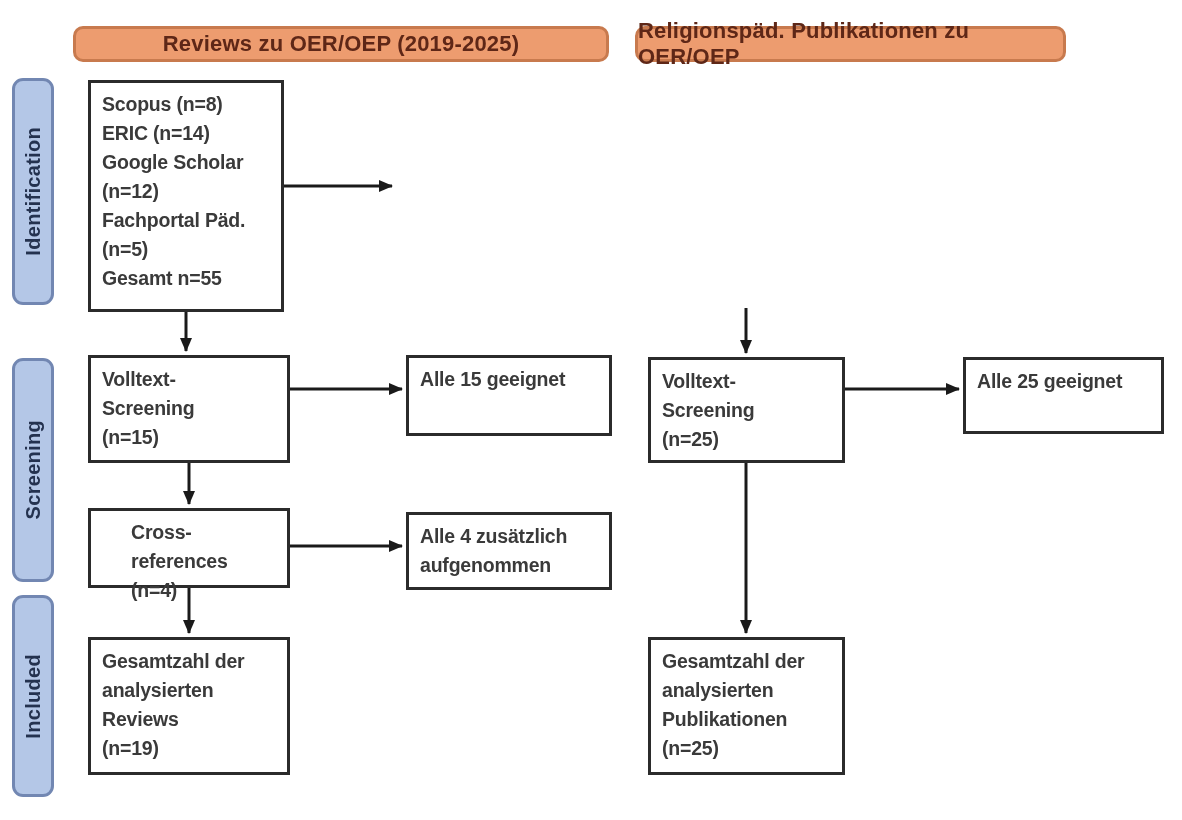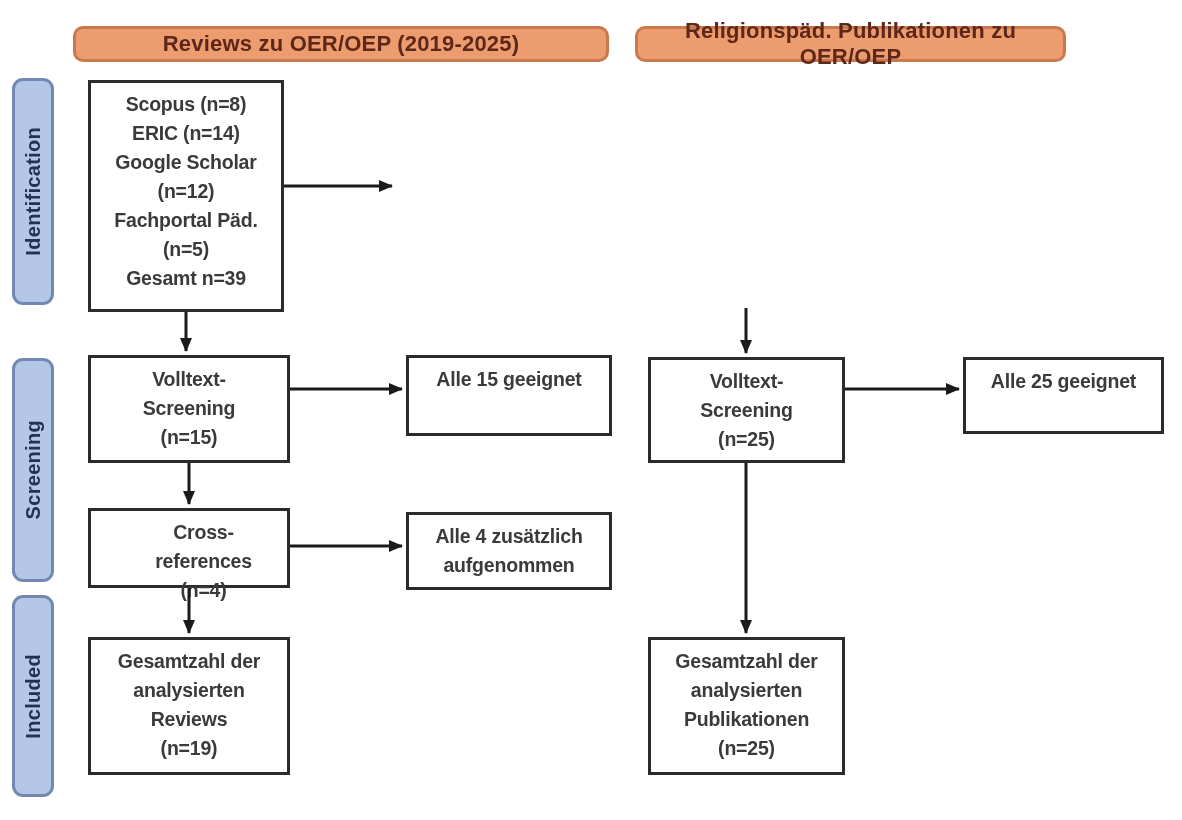--- a/index.html
+++ b/index.html
@@ -3,21 +3,21 @@
 <meta charset="utf-8">
 <style>
   :root{
     --header-fill:#ED9C6F; --header-border:#C87A4E; --header-text:#5E2717;
     --stage-fill:#B4C7E7; --stage-border:#7287B2; --stage-text:#24324F;
     --box-border:#2B2B2B; --box-text:#3A3A3A; --arrow:#1A1A1A; --background:#FFFFFF;
   }
   html,body{margin:0;padding:0;background:#fff;}
   #canvas{
     position:relative;width:1182px;height:820px;background:var(--background);
-    font-family:"Liberation Sans","DejaVu Sans",sans-serif;overflow:hidden;text-align:center;
+    font-family:"Liberation Sans","DejaVu Sans",sans-serif;overflow:hidden;
   }
   .header{
     position:absolute;height:36px;background:var(--header-fill);
     border:3px solid var(--header-border);border-radius:10px;
     color:var(--header-text);font-size:22px;font-weight:700;
     display:flex;align-items:center;justify-content:center;
     box-sizing:border-box;letter-spacing:0.2px;
   }
   #header-left{left:73px;top:26px;width:536px;}
   #header-right{left:635px;top:26px;width:431px;}
@@ -71,21 +71,21 @@
   <div id="stage-included" class="stage">
     <span>Included</span>
   </div>
 
   <div id="box-rev-sources" class="fbox">Scopus (n=8)
 ERIC (n=14)
 Google Scholar
 (n=12)
 Fachportal Päd.
 (n=5)
-Gesamt n=39</div>
+Gesamt n=55</div>
   <div id="box-rev-fulltext" class="fbox">Volltext-
 Screening
 (n=15)</div>
   <div id="box-rev-fulltext-result" class="fbox">Alle 15 geeignet</div>
   <div id="box-rev-crossref" class="fbox">Cross-references
 (n=4)</div>
   <div id="box-rev-crossref-result" class="fbox">Alle 4 zusätzlich
 aufgenommen</div>
   <div id="box-rev-included" class="fbox">Gesamtzahl der
 analysierten

